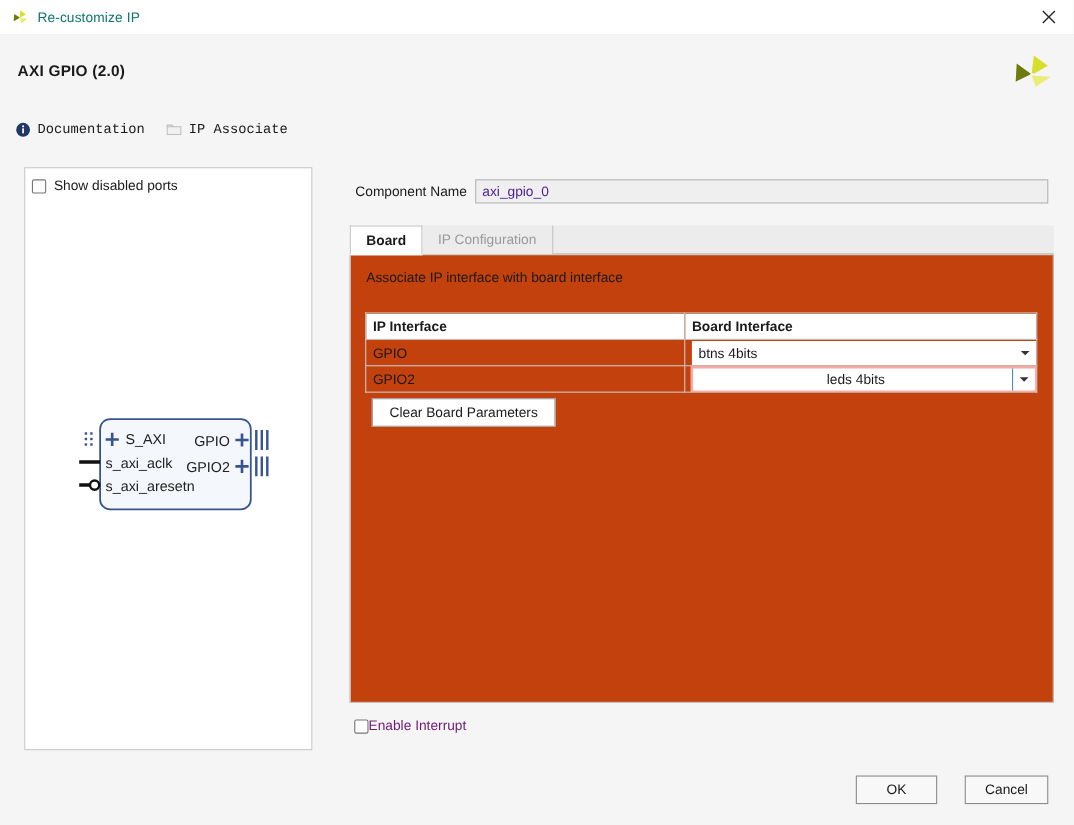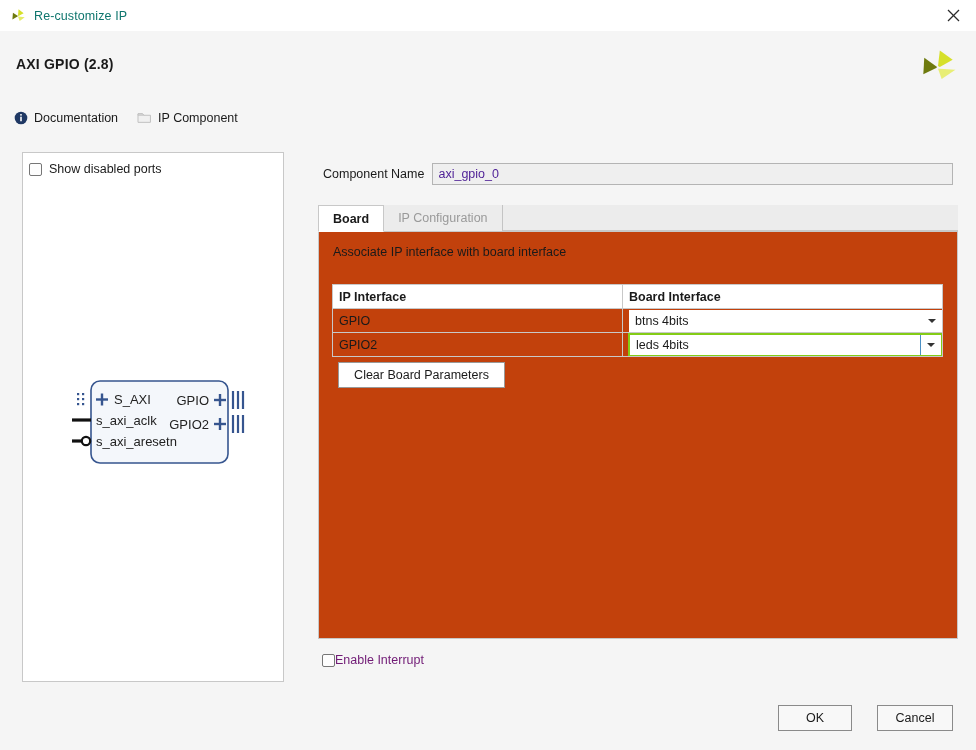--- a/index.html
+++ b/index.html
@@ -69,20 +69,21 @@
   }
 
   
   #linkbar {
     position: absolute;
     left: 0; top: 101px;
     width: 976px; height: 33px;
     background: #f5f5f5;
     display: flex;
     align-items: center;
+    font-family: Liberation Mono, monospace;
   }
   .link-item {
     display: flex;
     align-items: center;
     cursor: default;
   }
   #link-doc { margin-left: 14px; }
   #link-loc { margin-left: 19px; }
   .link-item .lk-label {
     margin-left: 6px;
@@ -264,23 +265,24 @@
   }
   .dd .dd-arrow {
     width: 20px;
     height: 100%;
     display: flex;
     align-items: center;
     justify-content: center;
     flex: none;
   }
   .dd.focused {
-    border: 2px solid #84cc16;
+    border: 2px solid #fca5a5;
     height: 24px;
     margin: -1px;
+    text-align: center;
   }
   .dd.focused .dd-arrow {
     border-left: 1px solid #4a90c4;
   }
   .arrow-glyph {
     width: 0; height: 0;
     border-left: 4px solid transparent;
     border-right: 4px solid transparent;
     border-top: 4px solid #333333;
     display: block;
@@ -340,21 +342,21 @@
   <span class="tb-title">Re-customize IP</span>
   <div class="tb-close">
     <svg width="13" height="13" viewBox="0 0 13 13">
       <line x1="1" y1="1" x2="12" y2="12" stroke="#2b2b2b" stroke-width="1.3"></line>
       <line x1="12" y1="1" x2="1" y2="12" stroke="#2b2b2b" stroke-width="1.3"></line>
     </svg>
   </div>
 </div>
 
 <div id="header">
-  <div id="ip-title">AXI GPIO (2.8)</div>
+  <div id="ip-title">AXI GPIO (2.0)</div>
   <svg id="brand-logo" viewBox="0 0 48 48">
     <polygon points="24,23 26,6 40,16 26,24" fill="#d6e02a"></polygon>
     <polygon points="23,24 9,14 8,32 22,25" fill="#6e7a0e"></polygon>
     <polygon points="26,26 43,27 28,37 24,26" fill="#e8ee76"></polygon>
   </svg>
 </div>
 
 <div id="linkbar">
   <div class="link-item" id="link-doc">
     <svg class="lk-icon" width="14" height="14" viewBox="0 0 16 16">
@@ -362,21 +364,21 @@
       <rect x="7.1" y="6.5" width="1.8" height="5.2" fill="#ffffff"></rect>
       <circle cx="8" cy="4.4" r="1.1" fill="#ffffff"></circle>
     </svg>
     <span class="lk-label">Documentation</span>
   </div>
   <div class="link-item" id="link-loc">
     <svg class="lk-icon" width="15" height="13" viewBox="0 0 16 14">
       <path d="M1 3.0 L1 12.2 L14.4 12.2 L14.4 4.6 L7.2 4.6 L5.9 3.0 Z" fill="#f0f0f0" stroke="#bdbdbd" stroke-width="1"></path>
       <path d="M1 3.0 L5.9 3.0 L7.2 4.6 L1 4.6 Z" fill="#dcdcdc" stroke="#bdbdbd" stroke-width="0.8"></path>
     </svg>
-    <span class="lk-label">IP Component</span>
+    <span class="lk-label">IP Associate</span>
   </div>
 </div>
 
 <div id="left-panel">
   <div id="show-disabled-row">
     <span class="chk"></span>
     <span class="chk-label">Show disabled ports</span>
   </div>
 
   <div id="blockdiagram">

